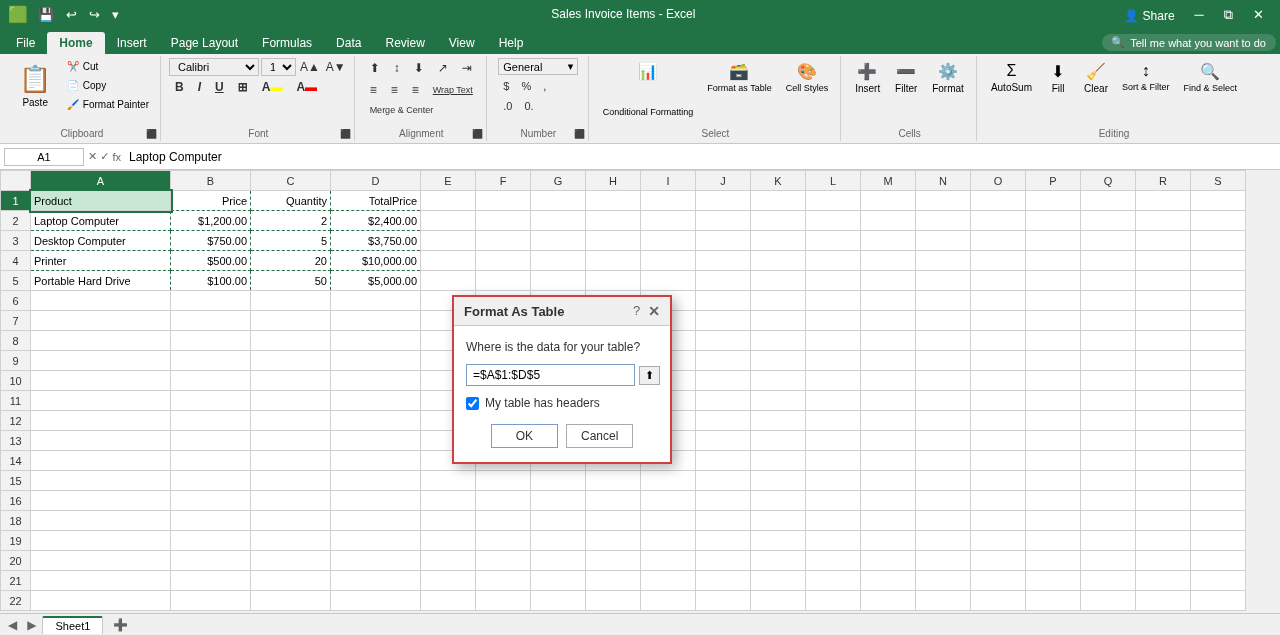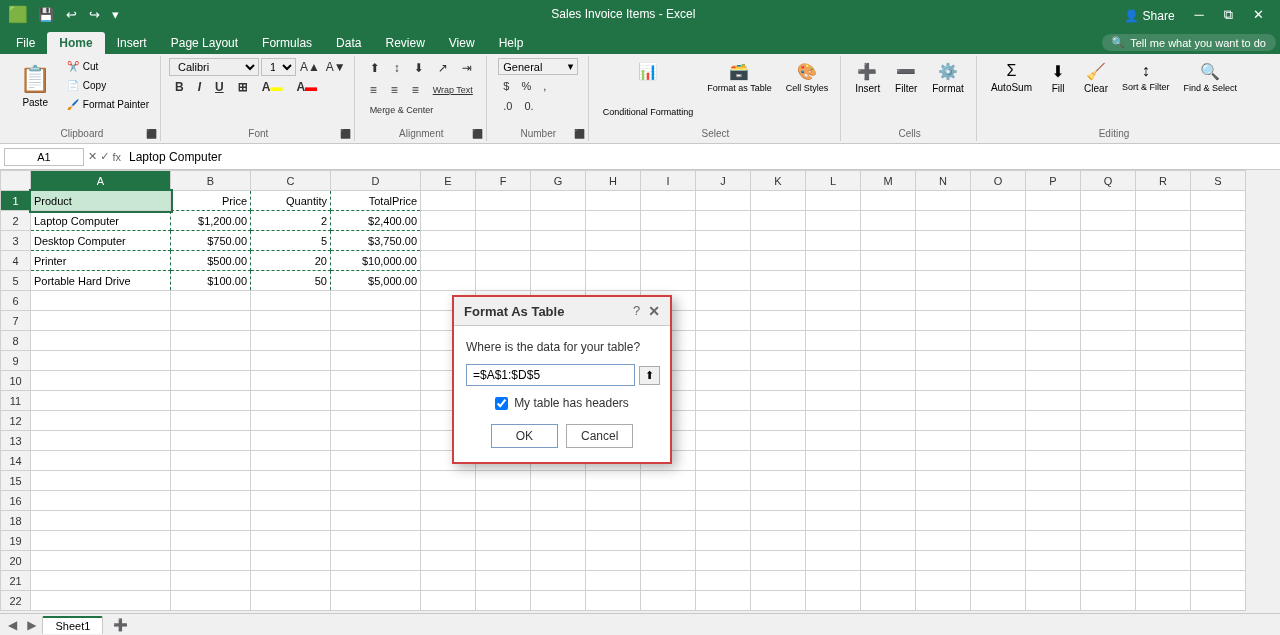--- a/index.html
+++ b/index.html
@@ -297,21 +297,20 @@
       border: 1px solid #aaa;
       cursor: pointer;
       padding: 2px 5px;
       font-size: 11px;
     }
     .dialog-checkbox-row {
       display: flex;
       align-items: center;
       gap: 6px;
       margin-bottom: 14px;
-      justify-content: center;
     }
     .dialog-checkbox { cursor: pointer; }
     .dialog-checkbox-label { font-size: 12px; color: #333; }
     .dialog-buttons {
       display: flex;
       justify-content: center;
       gap: 8px;
     }
     .dialog-ok {
       background: white;

